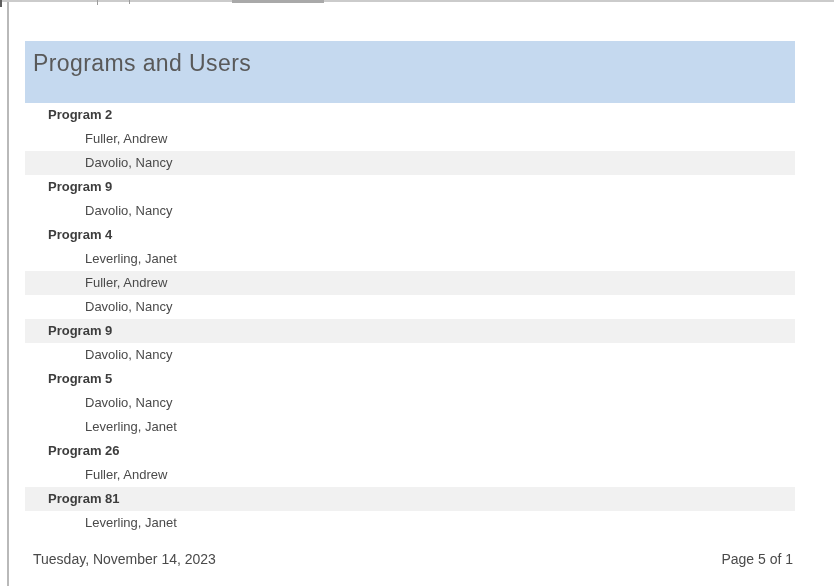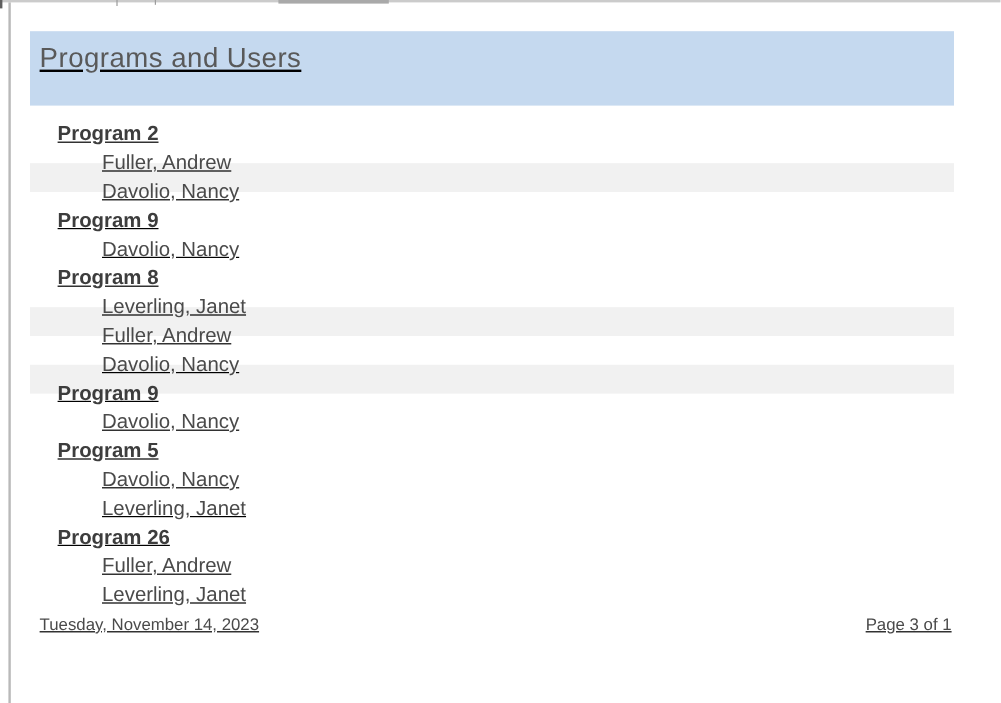--- a/index.html
+++ b/index.html
@@ -39,43 +39,42 @@
     background: #9c9c9c;
   }
   .left-border {
     position: absolute; top: 2px; left: 7px;
     width: 2px; height: 584px;
     background: #b9b9b9;
   }
 
   
   .report {
-    position: absolute; left: 25px; top: 26px;
+    position: absolute; left: 25px; top: 41px;
     width: 770px;
-    text-decoration: underline;
   }
   .title-band {
     height: 62px;
     background: var(--band, #c5d9ef);
     box-sizing: border-box;
     padding: 7px 0 0 8px;
   }
   .report-title {
     font-size: 23px;
     line-height: 30px;
     letter-spacing: 0.4px;
     color: var(--title-text, #595959);
   }
 
   .rows { width: 770px; }
   .row {
     height: 24px;
     box-sizing: border-box;
-    padding-top: 16px;
-    font-size: 17px;
+    padding-top: 4px;
+    font-size: 13px;
     line-height: 15px;
     color: var(--detail-text, #4a4a4a);
     white-space: nowrap;
   }
   .row.group {
     padding-left: 23px;
     font-weight: bold;
     color: var(--group-text, #3d3d3d);
   }
   .row.detail {
@@ -126,21 +125,21 @@
         <div class="row detail shaded">
     <span class="row-label">Davolio, Nancy</span>
   </div>
         <div class="row group">
     <span class="row-label">Program 9</span>
   </div>
         <div class="row detail">
     <span class="row-label">Davolio, Nancy</span>
   </div>
         <div class="row group">
-    <span class="row-label">Program 8</span>
+    <span class="row-label">Program 4</span>
   </div>
         <div class="row detail">
     <span class="row-label">Leverling, Janet</span>
   </div>
         <div class="row detail shaded">
     <span class="row-label">Fuller, Andrew</span>
   </div>
         <div class="row detail">
     <span class="row-label">Davolio, Nancy</span>
   </div>
@@ -158,24 +157,27 @@
   </div>
         <div class="row detail">
     <span class="row-label">Leverling, Janet</span>
   </div>
         <div class="row group">
     <span class="row-label">Program 26</span>
   </div>
         <div class="row detail">
     <span class="row-label">Fuller, Andrew</span>
   </div>
+        <div class="row group shaded">
+    <span class="row-label">Program 81</span>
+  </div>
         <div class="row detail">
     <span class="row-label">Leverling, Janet</span>
   </div>
       </div>
 
     <div class="page-footer">
       <span>Tuesday, November 14, 2023</span>
-      <span>Page 3 of 1</span>
+      <span>Page 5 of 1</span>
     </div>
 
   </div>
 </div>
 
 </body></html>

